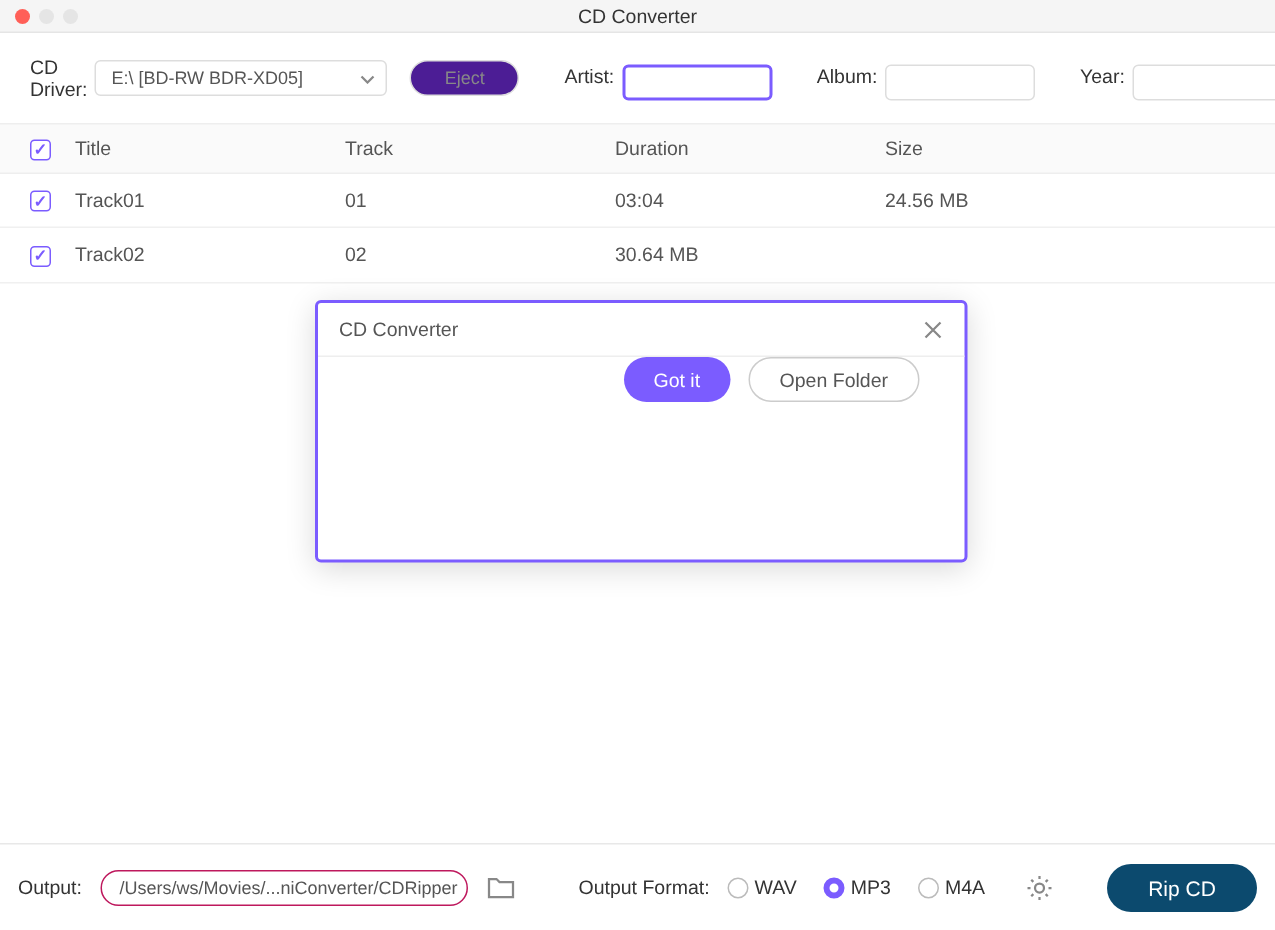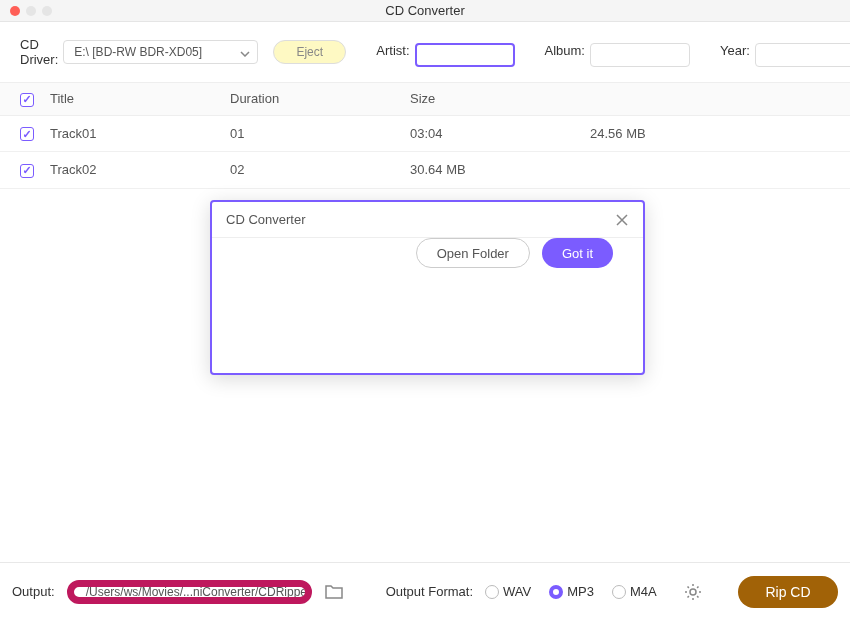--- a/index.html
+++ b/index.html
@@ -11,21 +11,21 @@
     .dot-close { background: #ff5f57; }
     .dot-gray { background: #e5e5e5; }
     .titlebar-title { font-size: 13px; color: #333; }
     
     .top-form { padding: 15px 20px; display: flex; gap: 30px; align-items: flex-end; }
     .field-group { display: flex; flex-direction: row; gap: 5px; }
     .field-label { font-size: 13px; color: #333; }
     .select-wrap { position: relative; width: 195px; }
     .select { width: 100%; height: 24px; border: 1px solid #ddd; border-radius: 4px; padding: 0 25px 0 10px; font-size: 12px; color: #555; background: #fff; appearance: none; }
     .select-arrow { position: absolute; right: 8px; top: 50%; transform: translateY(-50%); pointer-events: none; }
-    .eject-btn { width: 73px; height: 24px; border: 1px solid #ddd; border-radius: 12px; background: #fef9c3; font-size: 12px; color: #888; cursor: pointer; }
+    .eject-btn { width: 73px; height: 24px; border: 1px solid #ddd; border-radius: 12px; background: #4c1d95; font-size: 12px; color: #888; cursor: pointer; }
     .text-input { height: 24px; border: 1px solid #ddd; border-radius: 4px; padding: 0 8px; font-size: 12px; }
     .text-input.active { border: 2px solid #7b5cff; }
     .artist-input { width: 100px; }
     .album-input { width: 100px; }
     .year-input { width: 100px; }
     .genre-input { width: 100px; }
     
     .table-header { display: flex; align-items: center; padding: 8px 20px; background: #fafafa; border-top: 1px solid #eee; border-bottom: 1px solid #eee; font-size: 13px; color: #555; }
     .col-check { width: 30px; }
     .col-title { width: 180px; }
@@ -34,29 +34,29 @@
     .col-size { flex: 1; }
     
     .checkbox { width: 14px; height: 14px; border: 1.5px solid #7b5cff; border-radius: 3px; display: inline-flex; align-items: center; justify-content: center; background: #fff; }
     .checkbox.checked::after { content: "✓"; color: #7b5cff; font-size: 11px; font-weight: bold; }
     
     .table-rows { }
     .table-row { display: flex; align-items: center; padding: 10px 20px; font-size: 13px; color: #555; border-bottom: 1px solid #f0f0f0; }
     
     .bottom-bar { position: absolute; bottom: 0; left: 0; right: 0; height: 58px; border-top: 1px solid #e8e8e8; display: flex; align-items: center; padding: 0 12px; gap: 12px; }
     .output-label { font-size: 13px; color: #333; }
-    .output-path { flex: 0 0 245px; height: 24px; border: 7px solid #be185d; border-radius: 12px; padding: 0 12px; font-size: 12px; color: #555; display: flex; align-items: center; overflow: hidden; white-space: nowrap; }
+    .output-path { flex: 0 0 245px; height: 24px; border: 1px solid #be185d; border-radius: 12px; padding: 0 12px; font-size: 12px; color: #555; display: flex; align-items: center; overflow: hidden; white-space: nowrap; }
     .folder-icon { cursor: pointer; display: flex; }
     .format-label { font-size: 13px; color: #333; margin-left: 30px; }
     .radio-group { display: flex; gap: 18px; align-items: flex-start; }
     .radio-item { display: flex; align-items: center; gap: 4px; font-size: 13px; color: #333; cursor: pointer; }
     .radio { width: 14px; height: 14px; border: 1.5px solid #bbb; border-radius: 50%; display: inline-block; }
     .radio.selected { border-color: #7b5cff; border-width: 4px; }
     .settings-icon { margin-left: 14px; cursor: pointer; display: flex; }
-    .rip-btn { margin-left: auto; width: 100px; height: 32px; background: #a16207; color: #fff; border: none; border-radius: 16px; font-size: 14px; cursor: pointer; }
+    .rip-btn { margin-left: auto; width: 100px; height: 32px; background: #0c4a6e; color: #fff; border: none; border-radius: 16px; font-size: 14px; cursor: pointer; }
     
     .modal-overlay { position: absolute; top: 200px; left: 210px; width: 435px; height: 175px; background: #fff; border: 2px solid #7b5cff; border-radius: 4px; box-shadow: 0 4px 20px rgba(0,0,0,0.15); }
     .modal-header { display: flex; align-items: center; justify-content: space-between; padding: 10px 14px; border-bottom: 1px solid #eee; }
     .modal-title { font-size: 13px; color: #555; }
     .modal-close { cursor: pointer; display: flex; }
     .modal-body { padding: 20px 30px; }
     .success-text { font-size: 13px; color: #4caf50; margin-bottom: 8px; }
     .progress-bar { width: 100%; height: 3px; background: #7b5cff; border-radius: 2px; }
     .modal-actions { display: flex; justify-content: flex-end; gap: 12px; padding: 0 30px 18px; }
     .modal-btn { height: 30px; padding: 0 20px; border-radius: 15px; font-size: 13px; cursor: pointer; }
@@ -108,20 +108,21 @@
     <div class="field-label">Genre:</div>
     <input class="text-input genre-input" value="" style="">
   </div>
 </div>
 
 <div class="table-header">
   <div class="col-check">
     <span class="checkbox checked"></span>
   </div>
   <div class="col-title">Title</div>
+  <div class="col-track">Track</div>
   <div class="col-duration">Duration</div>
   <div class="col-size">Size</div>
 </div>
 
 <div class="table-rows">
   <div class="table-row">
     <div class="col-check"><span class="checkbox checked"></span></div>
     <div class="col-title">Track01</div>
     <div class="col-track">01</div>
     <div class="col-duration">03:04</div>
@@ -138,22 +139,22 @@
 <div class="modal-overlay">
   <div class="modal-header">
     <div class="modal-title">CD Converter</div>
     <span class="modal-close">
       <svg width="14" height="14" viewBox="0 0 14 14">
           <path d="M2 2 L12 12 M12 2 L2 12" stroke="#888" stroke-width="1.5"></path>
         </svg>
     </span>
   </div>
   <div class="modal-actions">
+    <button class="modal-btn btn-primary">Got it</button>
     <button class="modal-btn btn-outline">Open Folder</button>
-    <button class="modal-btn btn-primary">Got it</button>
   </div>
 </div>
 
 <div class="bottom-bar">
   <span class="output-label">Output:</span>
   <div class="output-path">/Users/ws/Movies/...niConverter/CDRipper</div>
   <span class="folder-icon">
     <svg width="20" height="16" viewBox="0 0 20 16">
         <path d="M2 2 h5 l2 2 h9 v10 h-16 z" fill="none" stroke="#888" stroke-width="1.5"></path>
       </svg>

